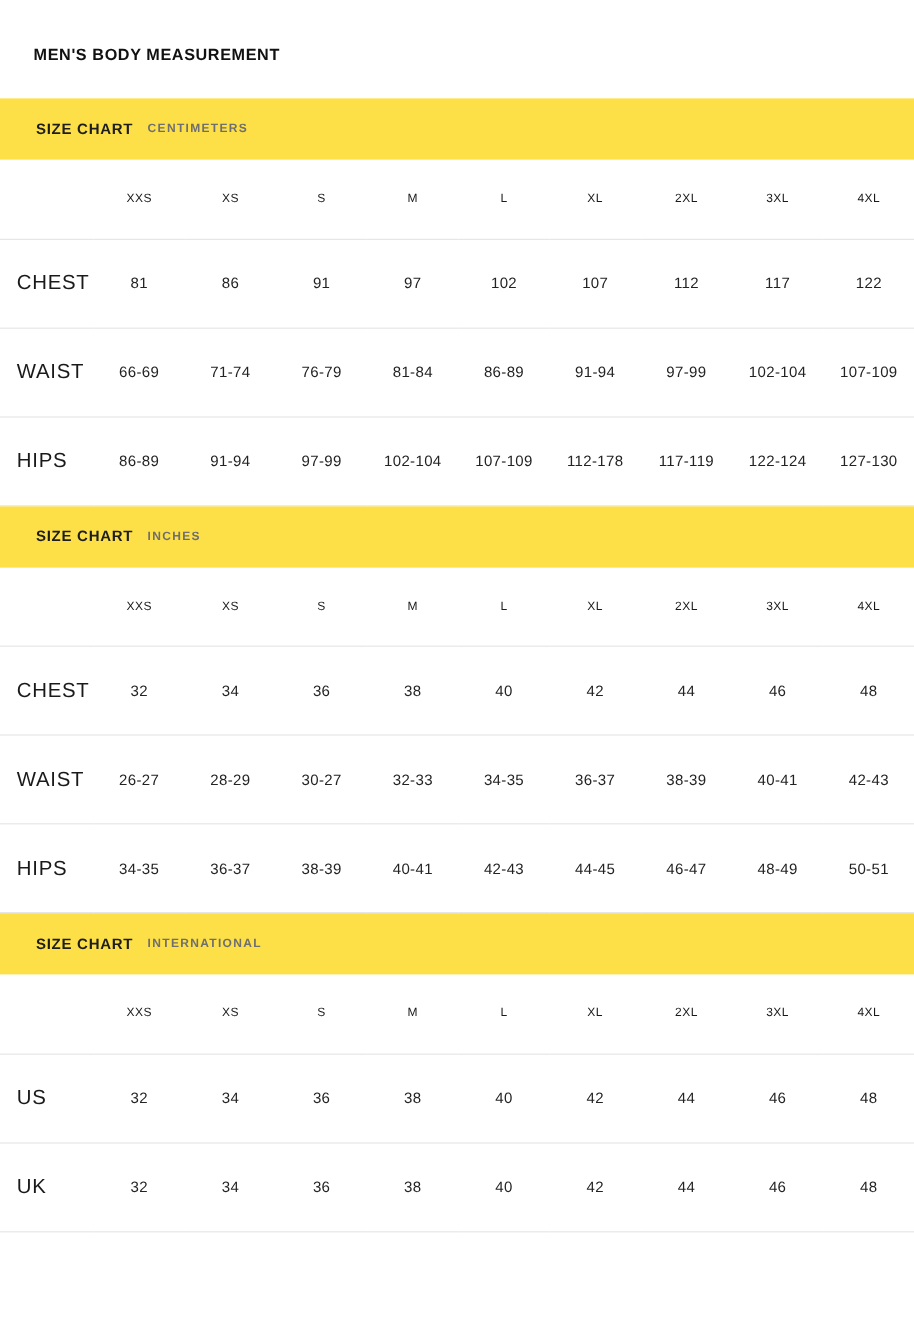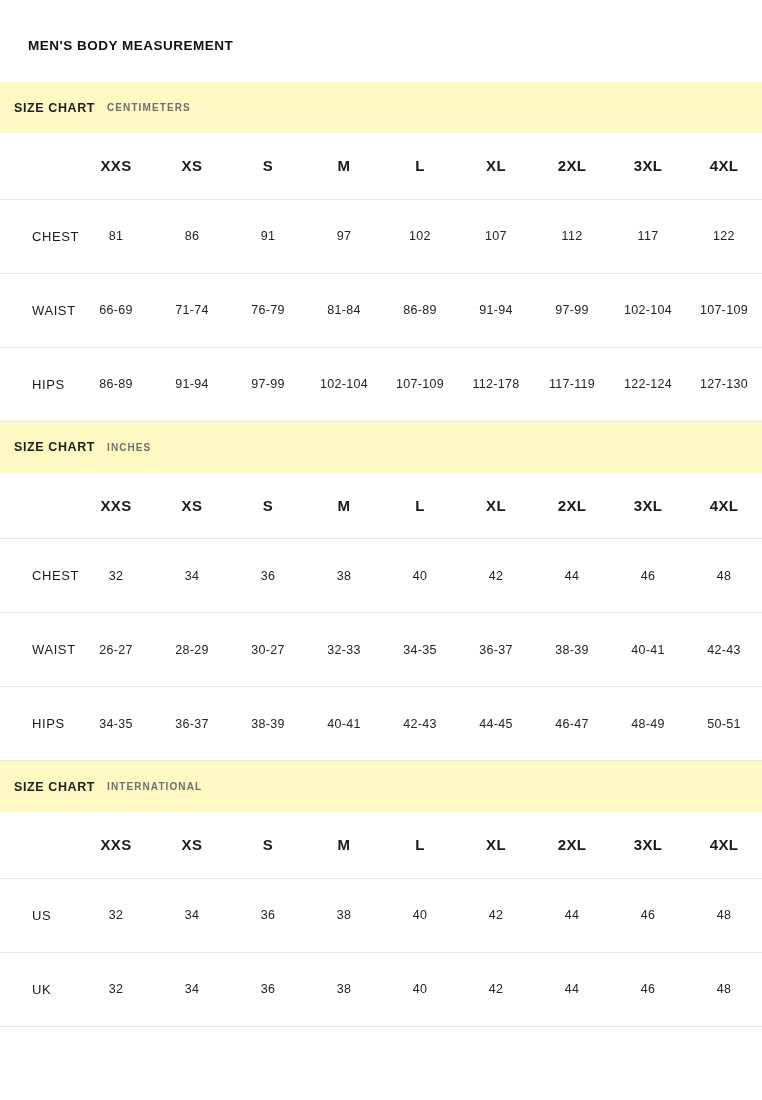--- a/index.html
+++ b/index.html
@@ -27,25 +27,25 @@
     padding: 24px 0 0 16px;
     margin: 12px;
     color: #111;
     height: 58px;
     line-height: 20px;
   }
   .section {
     width: 762px;
   }
   .section-header {
-    background: #fef9c3;
+    background: #fde047;
     height: 51px;
     display: flex;
     align-items: center;
-    padding-left: 14px;
+    padding-left: 30px;
     gap: 12px;
   }
   .section-header .sh-label {
     font-size: 12.5px;
     font-weight: bold;
     letter-spacing: 0.6px;
     color: #1d1d1d;
   }
   .section-header .sh-unit {
     font-size: 10px;
@@ -65,31 +65,31 @@
     font-weight: normal;
     color: #232323;
     text-align: center;
     height: 74px;
     vertical-align: middle;
     letter-spacing: 0.3px;
     padding: 0 2px;
   }
   table.size-table thead th {
     height: 66px;
-    font-weight: bold;
-    font-size: 15px;
+    font-weight: normal;
+    font-size: 10px;
     color: #1a1a1a;
     letter-spacing: 0.4px;
   }
   table.size-table thead th.corner { border-bottom: 1px solid #e6e6e6; }
   table.size-table tbody th.row-label {
     text-align: left;
-    padding-left: 32px;
+    padding-left: 14px;
     font-weight: normal;
-    font-size: 13px;
+    font-size: 17px;
     letter-spacing: 0.6px;
     color: #1a1a1a;
   }
   table.size-table tbody tr:last-child th,
   table.size-table tbody tr:last-child td {
     border-bottom: none;
   }
   .sec-cm table.size-table tbody tr:last-child th,
   .sec-cm table.size-table tbody tr:last-child td { border-bottom: 1px solid #e6e6e6; }
   .sec-in table.size-table tbody tr:last-child th,

